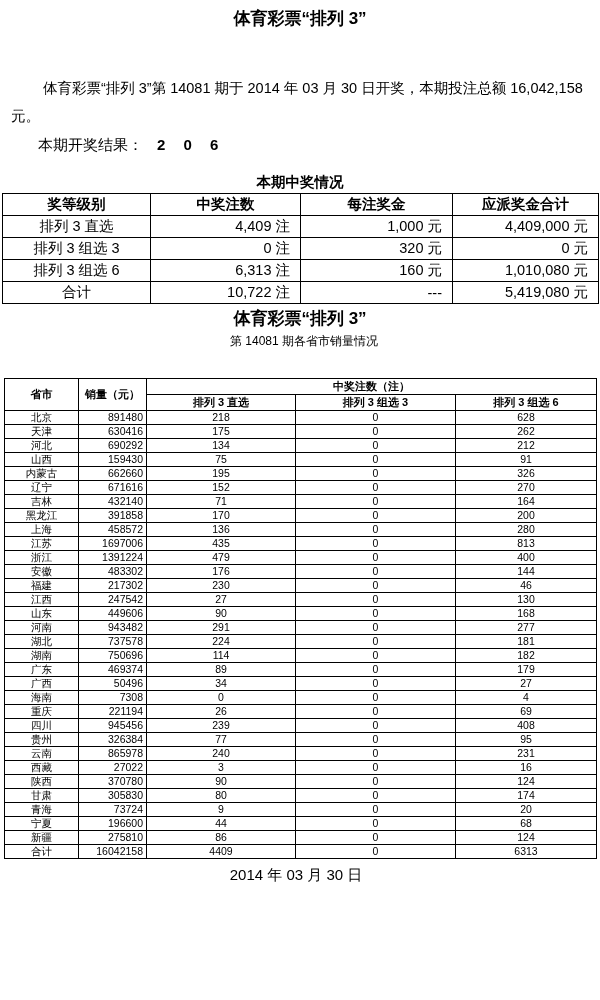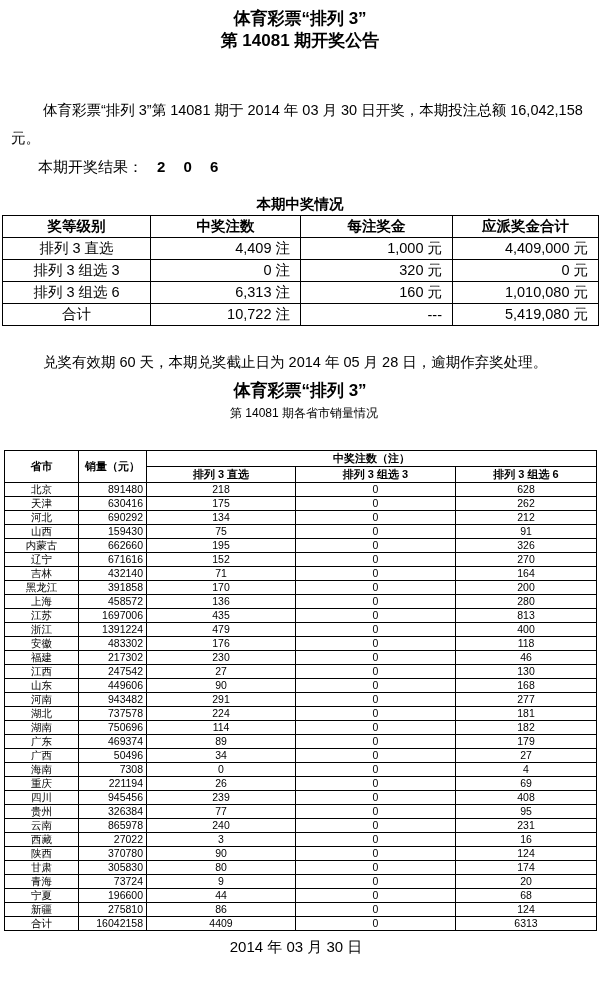--- a/index.html
+++ b/index.html
@@ -43,21 +43,20 @@
 
   .footer-date { text-align:center; font-size:15px; margin:6px 8px 0 0; line-height:20px; }
 </style>
 </head>
 <body>
 
 <div class="page">
 
   <div class="doc-title">
     <div>体育彩票“排列 3”</div>
-    <div>第 14081 期开奖公告</div>
   </div>
 
   <p class="para indent intro">体育彩票“排列 3”第 14081 期于 2014 年 03 月 30 日开奖，本期投注总额 16,042,158 元。</p>
 
   <p class="result-line"><span>本期开奖结果：</span><span class="digits">2 0 6</span></p>
 
   <div class="tbl-title">本期中奖情况</div>
 
   <table class="prize">
     <colgroup>
@@ -95,21 +94,20 @@
         </tr>
         <tr>
           <td class="c">合计</td>
           <td class="r">10,722 注</td>
           <td class="r">---</td>
           <td class="r">5,419,080 元</td>
         </tr>
       </tbody>
   </table>
 
-  <p class="para indent note">兑奖有效期 60 天，本期兑奖截止日为 2014 年 05 月 28 日，逾期作弃奖处理。</p>
 
   <div class="doc-title sales-title">
     <div>体育彩票“排列 3”</div>
     <div class="subtitle">第 14081 期各省市销量情况</div>
   </div>
 
   <table class="sales">
     <colgroup>
         <col style="width:74px">
         <col style="width:68px">
@@ -205,21 +203,21 @@
           <td class="r">1391224</td>
           <td class="c">479</td>
           <td class="c">0</td>
           <td class="c">400</td>
         </tr>
         <tr>
           <td class="c">安徽</td>
           <td class="r">483302</td>
           <td class="c">176</td>
           <td class="c">0</td>
-          <td class="c">118</td>
+          <td class="c">144</td>
         </tr>
         <tr>
           <td class="c">福建</td>
           <td class="r">217302</td>
           <td class="c">230</td>
           <td class="c">0</td>
           <td class="c">46</td>
         </tr>
         <tr>
           <td class="c">江西</td>

